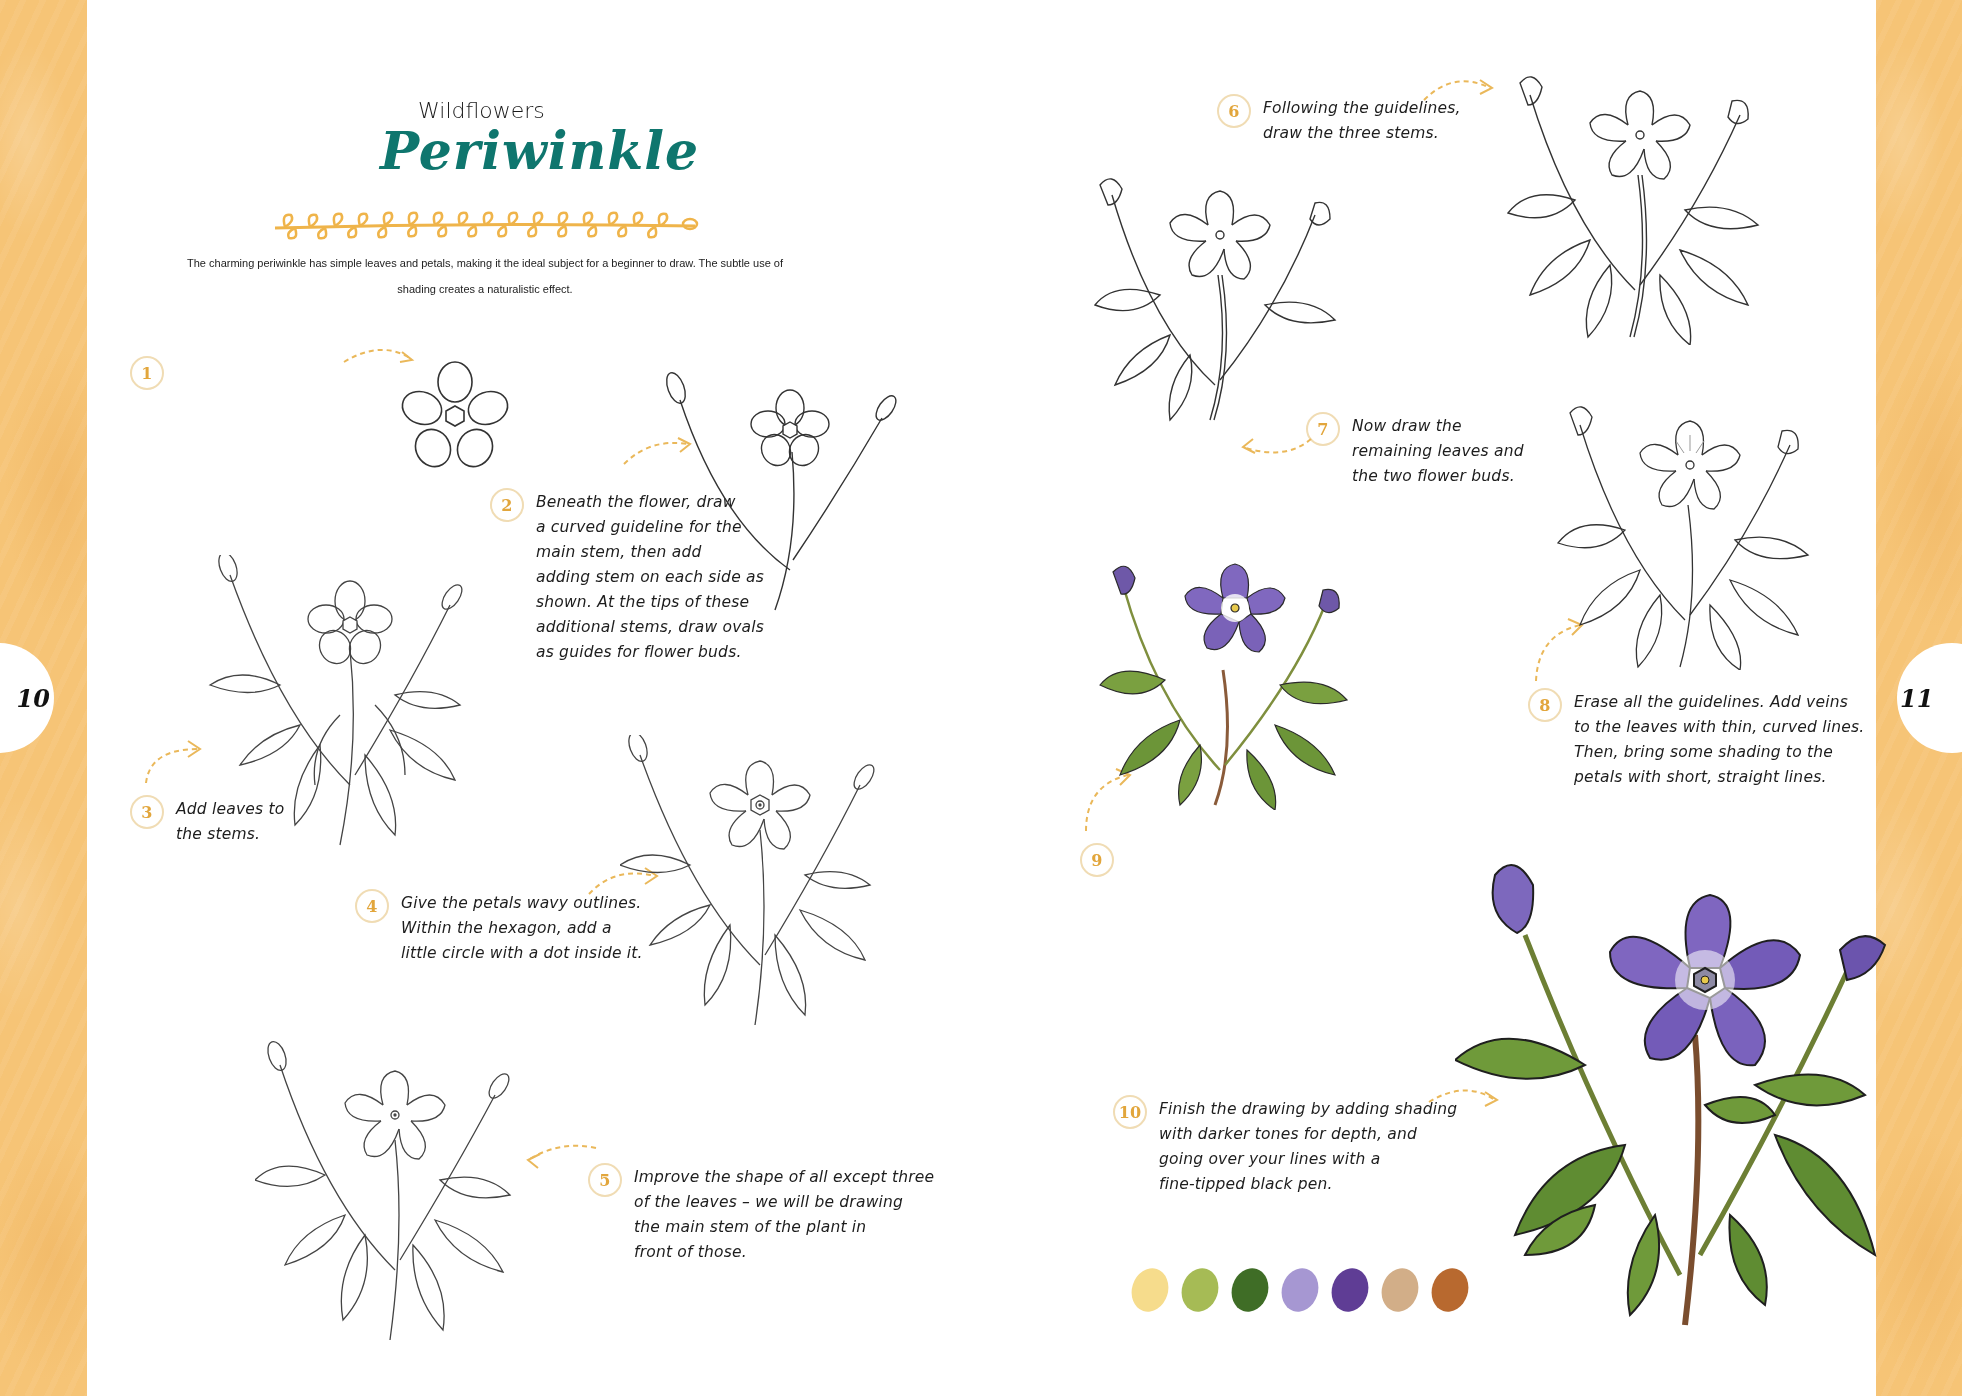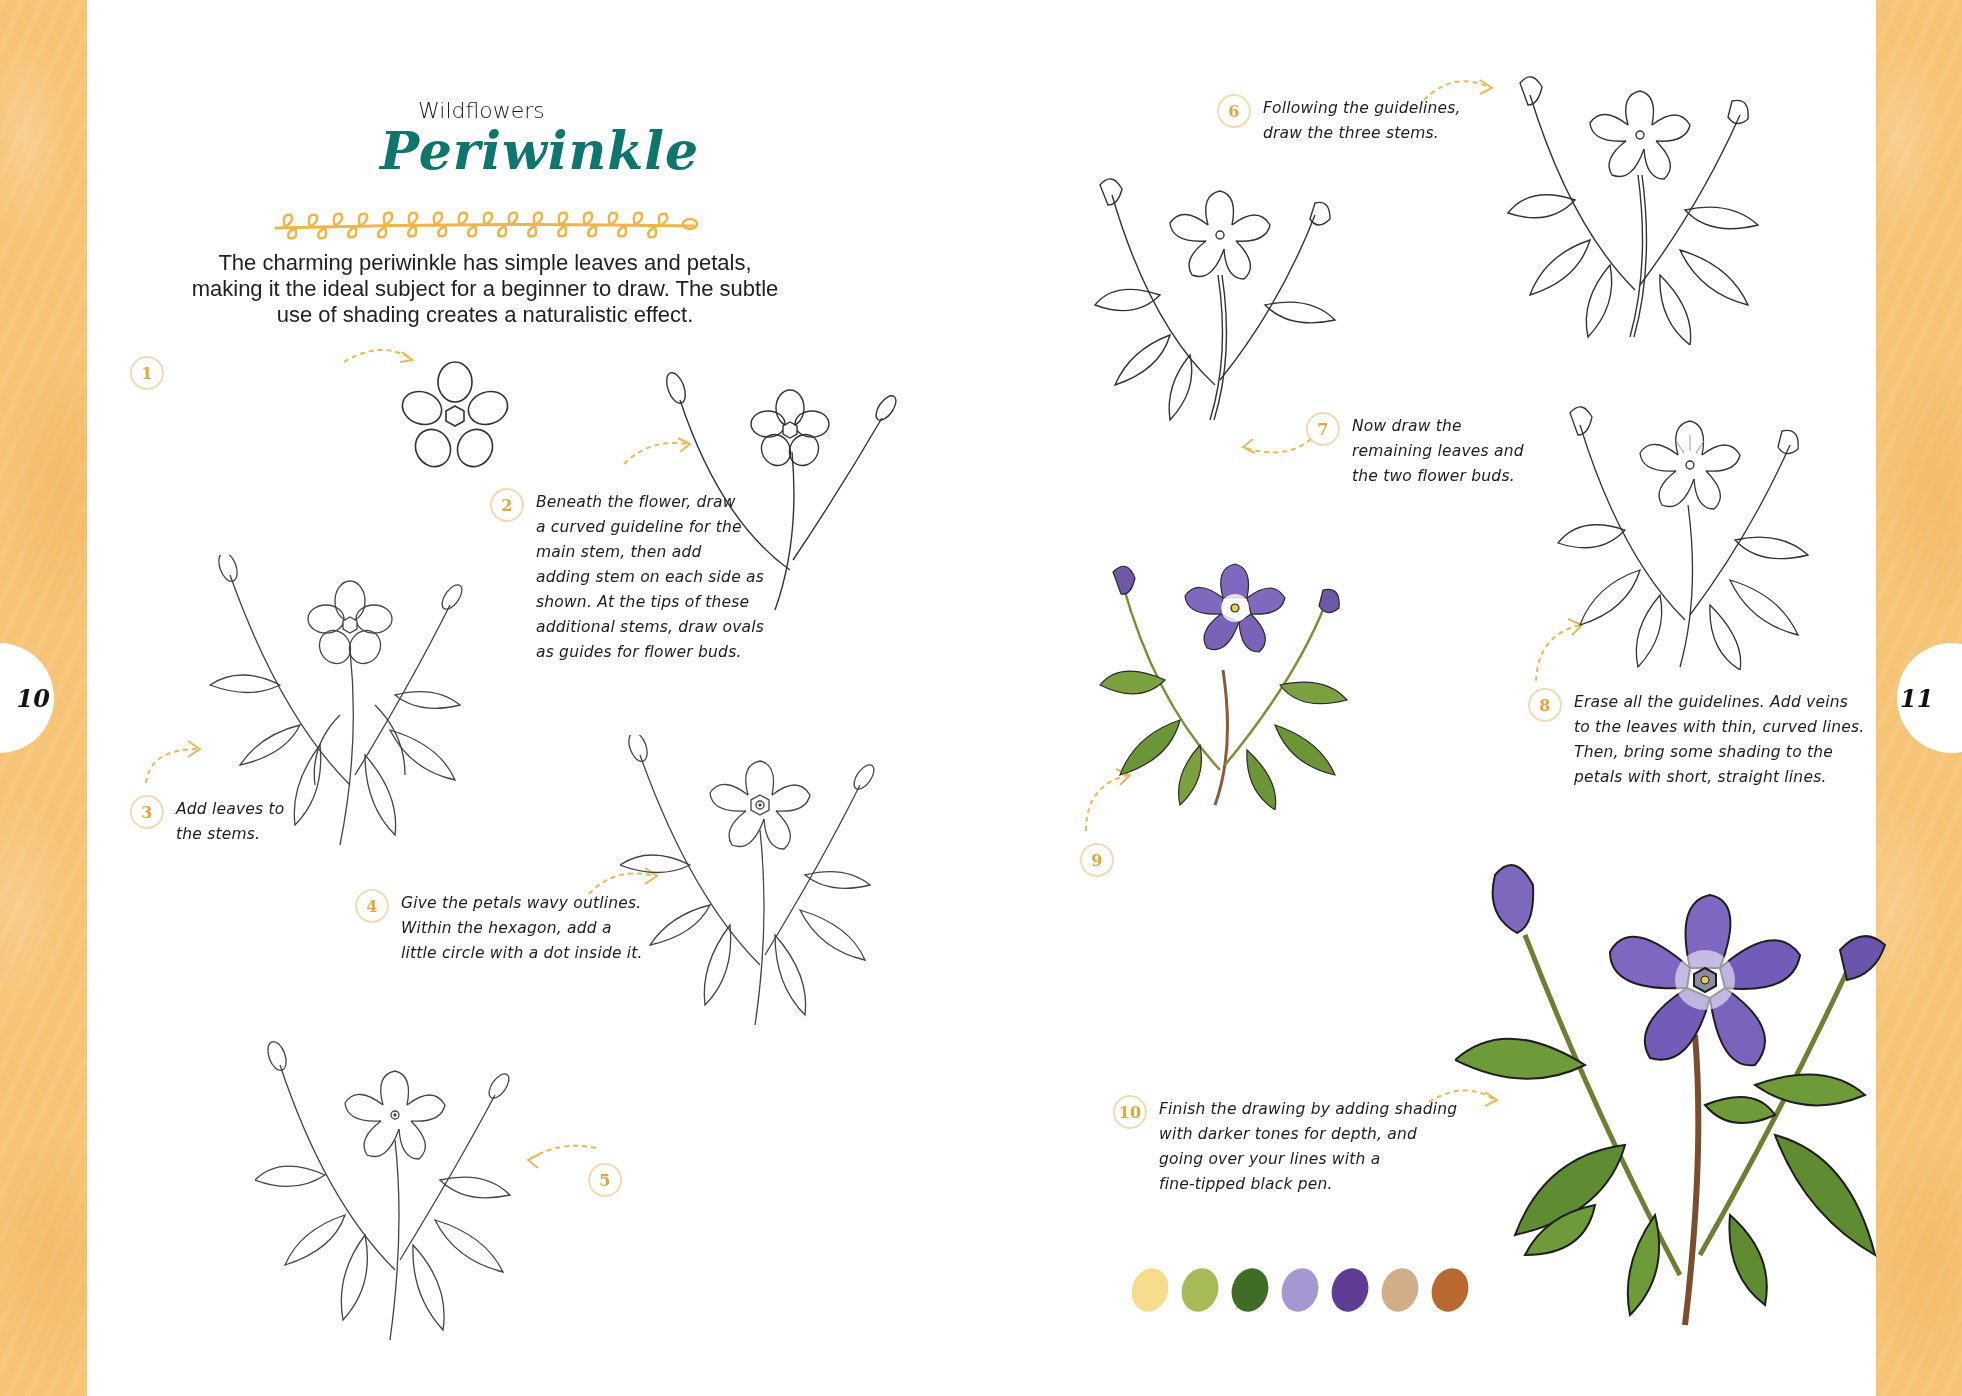--- a/index.html
+++ b/index.html
@@ -50,21 +50,21 @@
       font-family: "DejaVu Sans", sans-serif; font-size: 22px; color: #1a1a1a; font-weight: 300;
     }
     #page-title {
       position: absolute; left: 380px; top: 120px;
       font-family: "DejaVu Serif", serif; font-size: 52px; font-weight: bold; font-style: italic;
       color: #0f766e; letter-spacing: 1px;
     }
     #vine { position: absolute; left: 270px; top: 206px; }
     #intro {
       position: absolute; left: 180px; top: 250px; width: 610px;
-      text-align: center; font-family: "Liberation Sans", sans-serif; font-size: 22px; line-height: 26px; color: #222;
+      text-align: center; font-family: "Liberation Sans", sans-serif; font-size: 11px; line-height: 26px; color: #222;
     }
     .drawing { position: absolute; }
     .arrow { position: absolute; }
     #swatches { position: absolute; left: 1132px; top: 1268px; display: flex; gap: 14px; }
     .swatch { width: 36px; height: 44px; border-radius: 50%; transform: rotate(18deg); }
   </style>
 </head>
 <body>
 
 <div id="left-border" class="border-strip"></div>
@@ -134,20 +134,24 @@
 the stems.</div>
 </div>
 <div class="step hand" style="left:355px; top:891px;">
   <div class="step-num">4</div>
   <div class="step-text">Give the petals wavy outlines.
 Within the hexagon, add a
 little circle with a dot inside it.</div>
 </div>
 <div class="step hand" style="left:588px; top:1165px;">
   <div class="step-num">5</div>
+  <div class="step-text">Improve the shape of all except three
+of the leaves – we will be drawing
+the main stem of the plant in
+front of those.</div>
 </div>
 <div class="step hand" style="left:1217px; top:96px;">
   <div class="step-num">6</div>
   <div class="step-text">Following the guidelines,
 draw the three stems.</div>
 </div>
 <div class="step hand" style="left:1306px; top:414px;">
   <div class="step-num">7</div>
   <div class="step-text">Now draw the
 remaining leaves and

